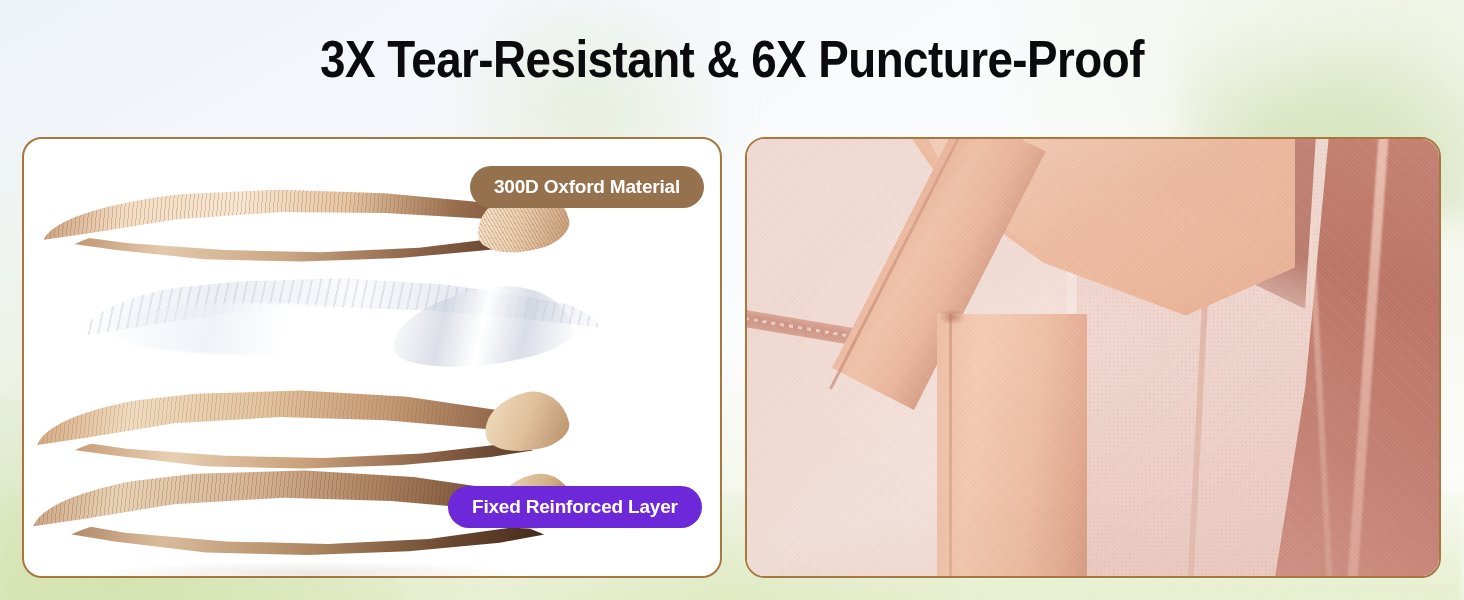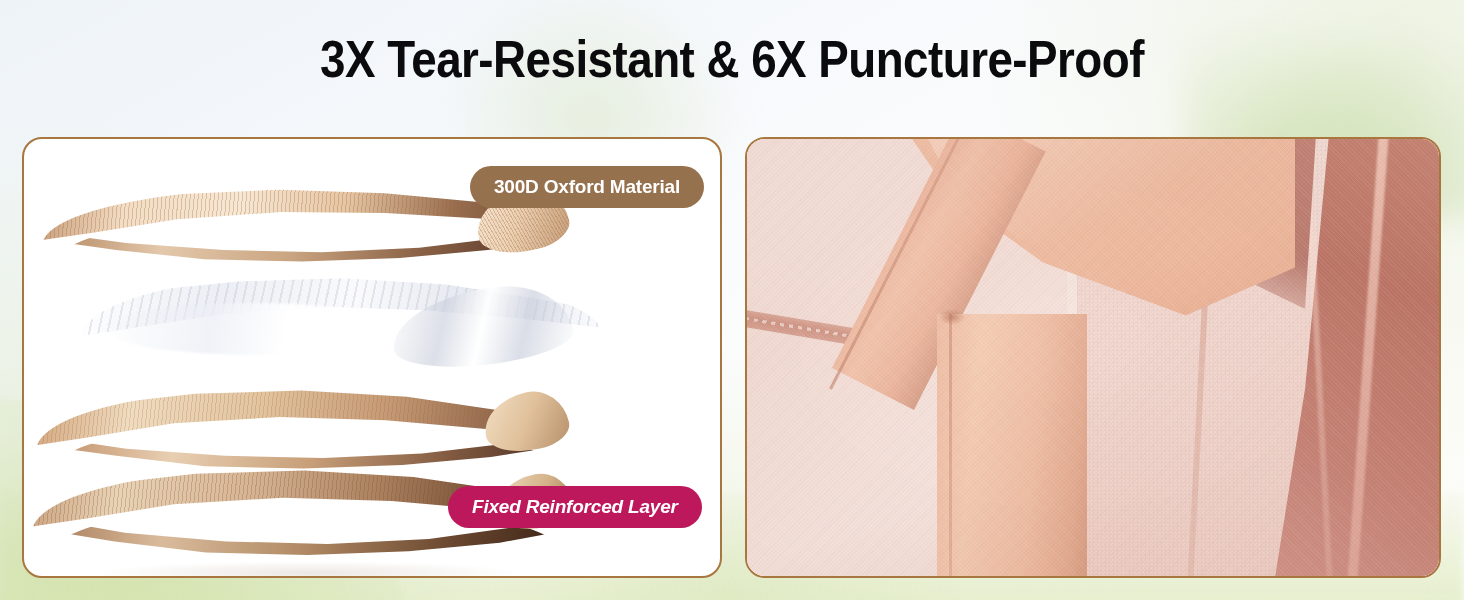--- a/index.html
+++ b/index.html
@@ -198,21 +198,21 @@
     padding:0 24px;
     border-radius:21px;
     color:#ffffff;
     font-size:19px;
     font-weight:700;
     letter-spacing:-0.2px;
     white-space:nowrap;
   }
   #badge-oxford     { left:446px; top:27px;  background:#96714e; }
   #badge-tpu        { left:488px; top:189px; background:#a87b57; }
-  #badge-reinforced { left:424px; top:347px; background:#be185d;font-style:italic; }
+  #badge-reinforced { left:424px; top:347px; background:#6d28d9; }
 
   
   #photo-stage { position:absolute; inset:0; background:#f6e6df; overflow:hidden; }
 
   
   #ph-left-wall {
     position:absolute; left:-10px; top:-10px; width:330px; height:470px;
     background:linear-gradient(160deg, #f7e4df 0%, #f4ded7 40%, #f7e6e0 75%, #f3dcd4 100%);
   }
   

